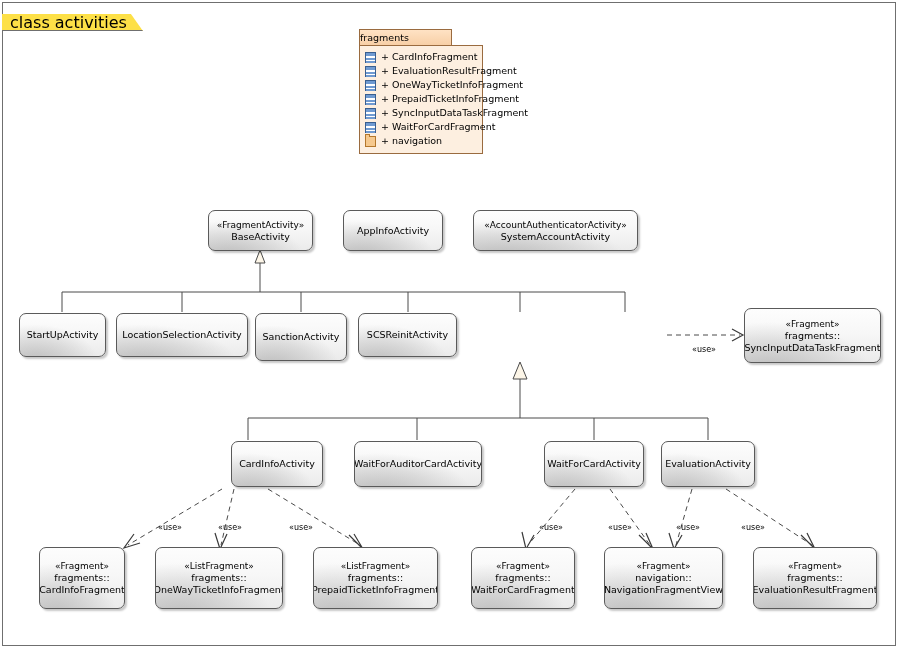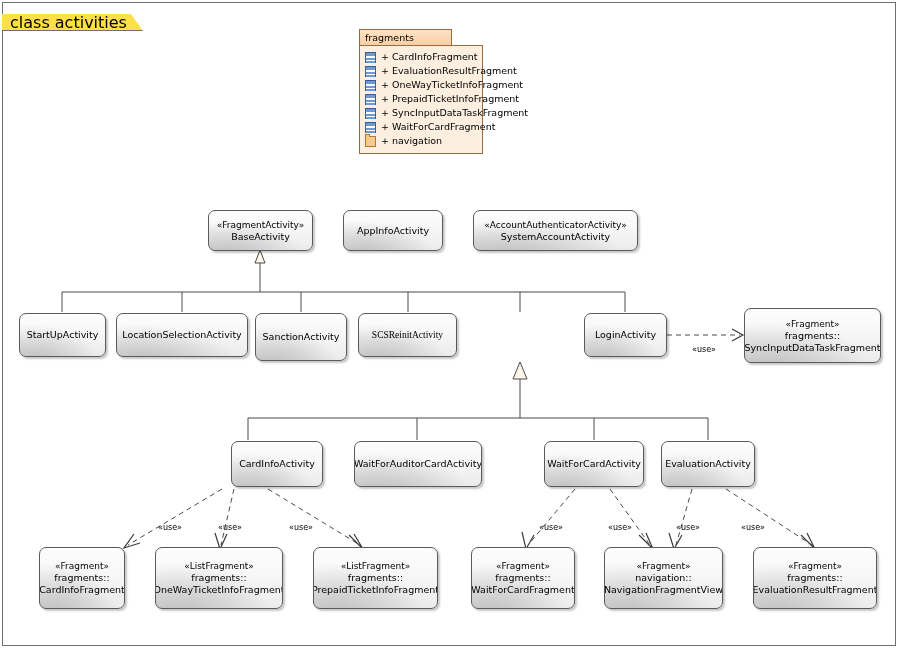--- a/index.html
+++ b/index.html
@@ -137,21 +137,20 @@
     position: absolute;
     left: 0;
     top: 0;
     width: 93px;
     height: 17px;
     box-sizing: border-box;
     border: 1px solid #9a6b3f;
     background: linear-gradient(180deg, #ffe2c4 0%, #f7cfa6 100%);
     font-size: 9.5px;
     line-height: 15px;
-    padding-left: 5px;
     color: #000000;
     white-space: nowrap;
   }
   #pkg-body {
     position: absolute;
     left: 0;
     top: 16px;
     width: 124px;
     height: 109px;
     box-sizing: border-box;
@@ -363,32 +362,27 @@
       <span class="nm">LocationSelectionActivity</span>
     </div>
   </div>
 
   <div class="node" style="left:255px; top:313px; width:92px; height:48px;">
     <div class="nodetext">
       <span class="nm">SanctionActivity</span>
     </div>
   </div>
 
-  <div class="node" style="left:358px; top:313px; width:99px; height:44px;font-family:Liberation Serif, serif;">
+  <div class="node" style="left:358px; top:313px; width:99px; height:44px;">
     <div class="nodetext">
       <span class="nm">SCSReinitActivity</span>
     </div>
   </div>
 
 
-  <div class="node" style="left:584px; top:313px; width:83px; height:44px;">
-    <div class="nodetext">
-      <span class="nm">LoginActivity</span>
-    </div>
-  </div>
 
   <div class="node" style="left:744px; top:308px; width:137px; height:55px;">
     <div class="nodetext">
       <span class="stereo">«Fragment»</span>
       <span class="ns">fragments::</span>
       <span class="nm">SyncInputDataTaskFragment</span>
     </div>
   </div>
 
   <div class="node" style="left:203px; top:441px; width:92px; height:46px;margin-left:28px;">

